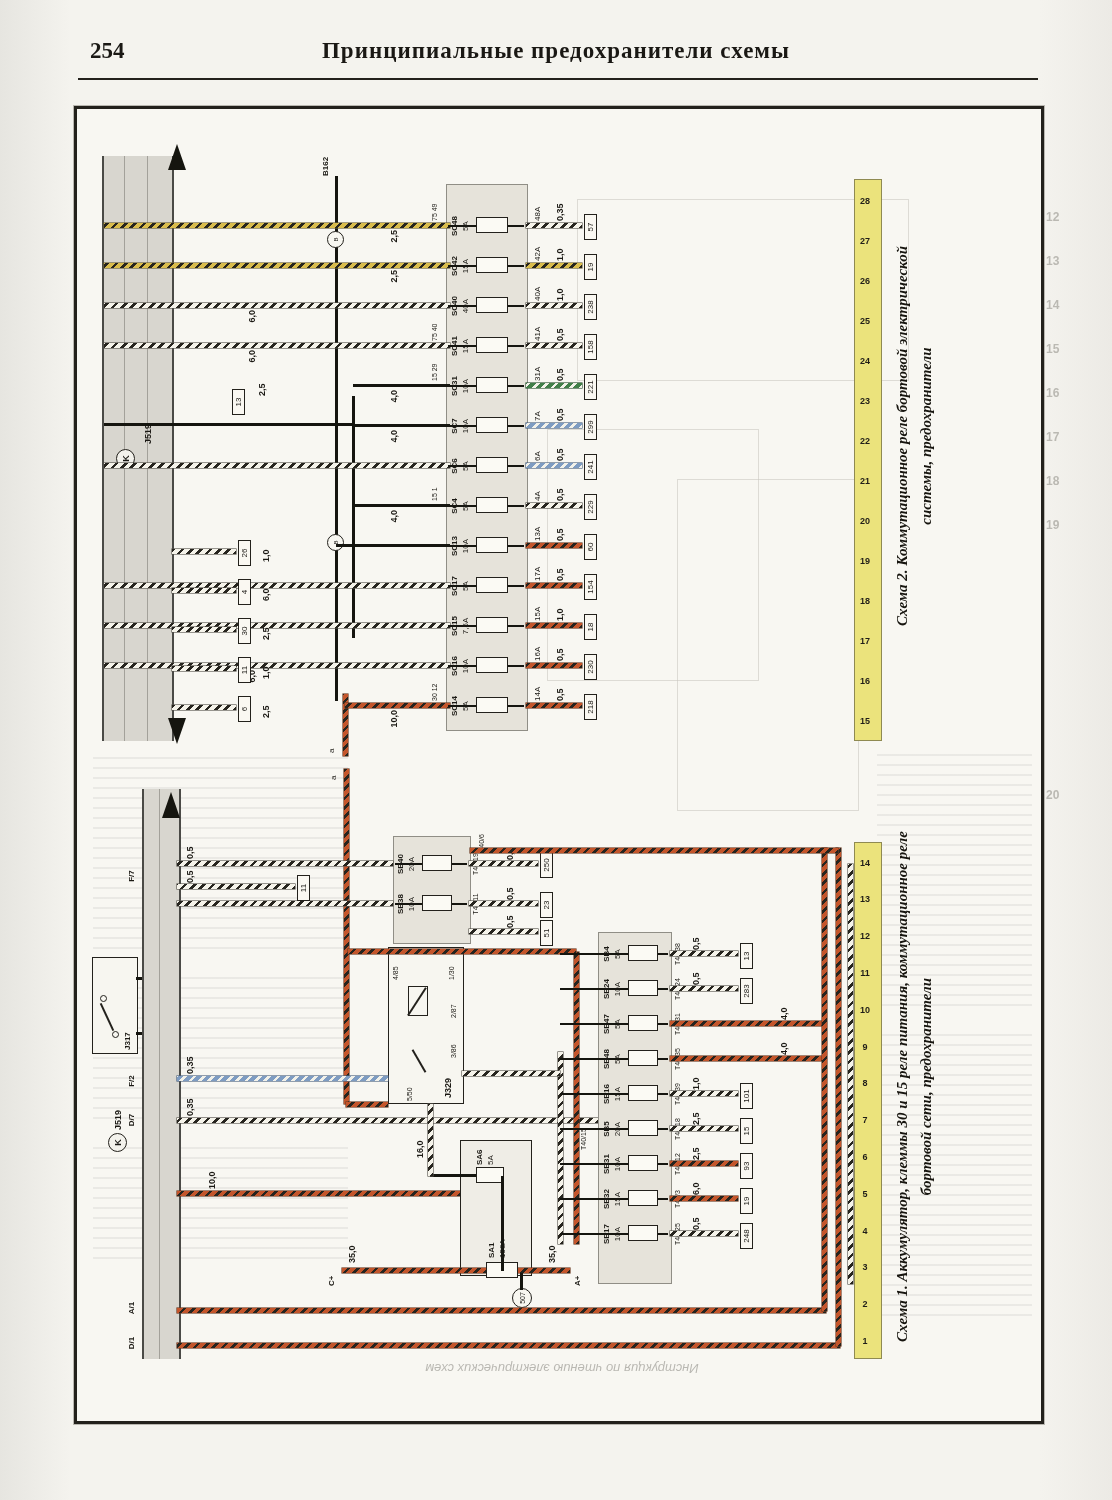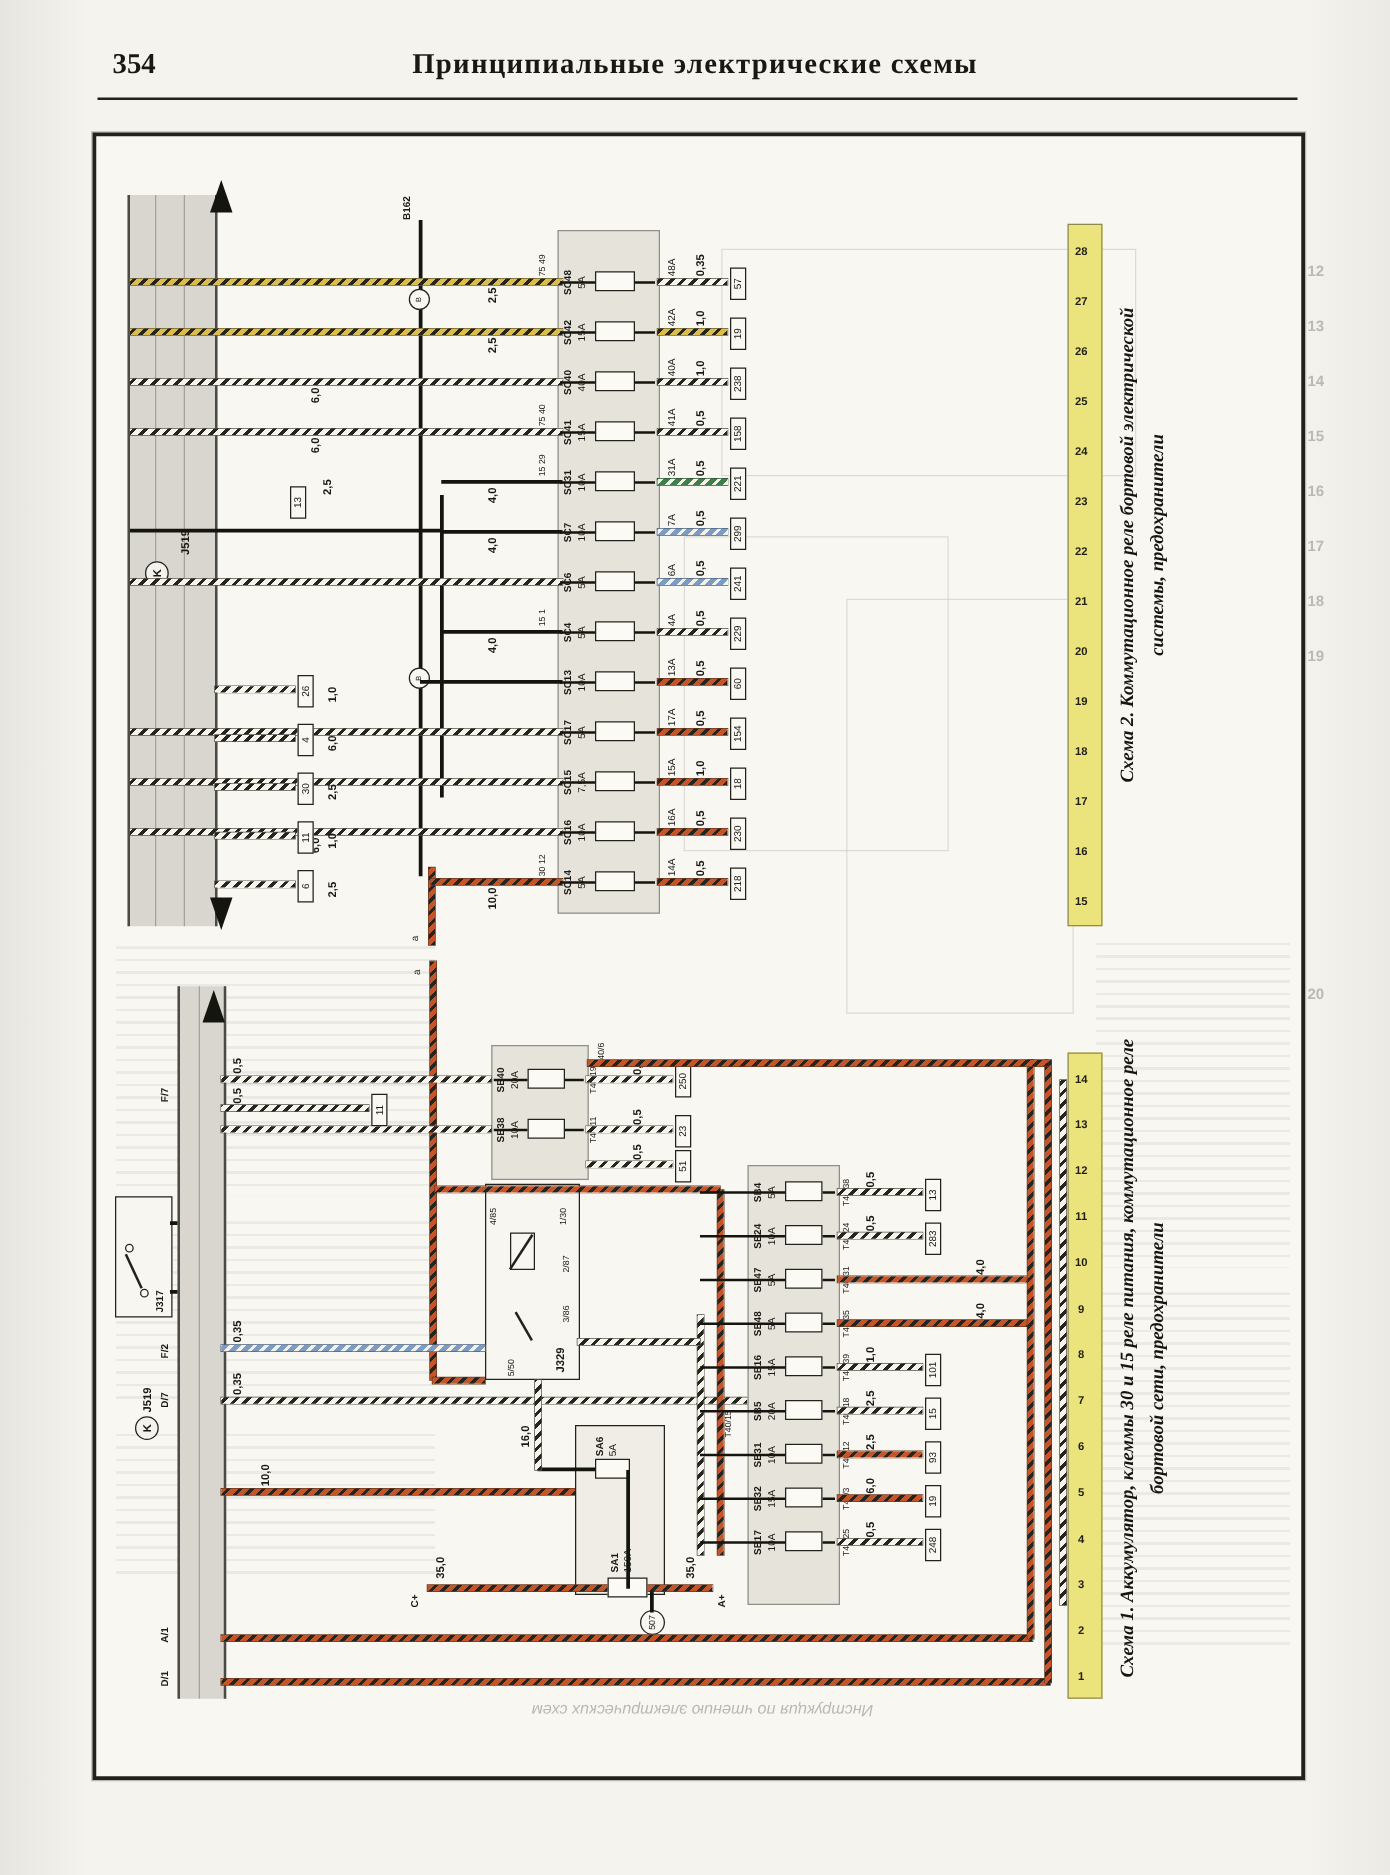--- a/index.html
+++ b/index.html
@@ -51,22 +51,22 @@
   .mirror-caption{position:absolute;left:250px;top:1252px;width:470px;text-align:center;transform:rotate(180deg);
                   opacity:.38;color:#55534c;font-size:13px;font-style:italic;}
   .bleednum{position:absolute;color:#96948d;opacity:.6;font-size:12px;font-weight:bold;}
   .thinline{position:absolute;background:#15150f;}
 </style>
 </head>
 <body>
 
 <div class="page" id="page">
   <div class="pagehead">
-    <span class="pnum">354</span>
-    <span class="ptitle">Принципиальные электрические схемы</span>
+    <span class="pnum">254</span>
+    <span class="ptitle">Принципиальные предохранители схемы</span>
   </div>
   <div class="headrule"></div>
 
   <div class="frame">
     <div id="bleed">
         <div class="bleedblock" style="left: 16px; top: 648px; width: 255px; height: 200px;"></div>
         <div class="bleedblock" style="left: 16px; top: 868px; width: 255px; height: 150px;"></div>
         <div class="bleedblock" style="left: 16px; top: 1038px; width: 255px; height: 120px;"></div>
         <div class="bleedblock" style="left: 800px; top: 645px; width: 155px; height: 260px;"></div>
         <div class="bleedblock" style="left: 800px; top: 925px; width: 155px; height: 290px;"></div>

